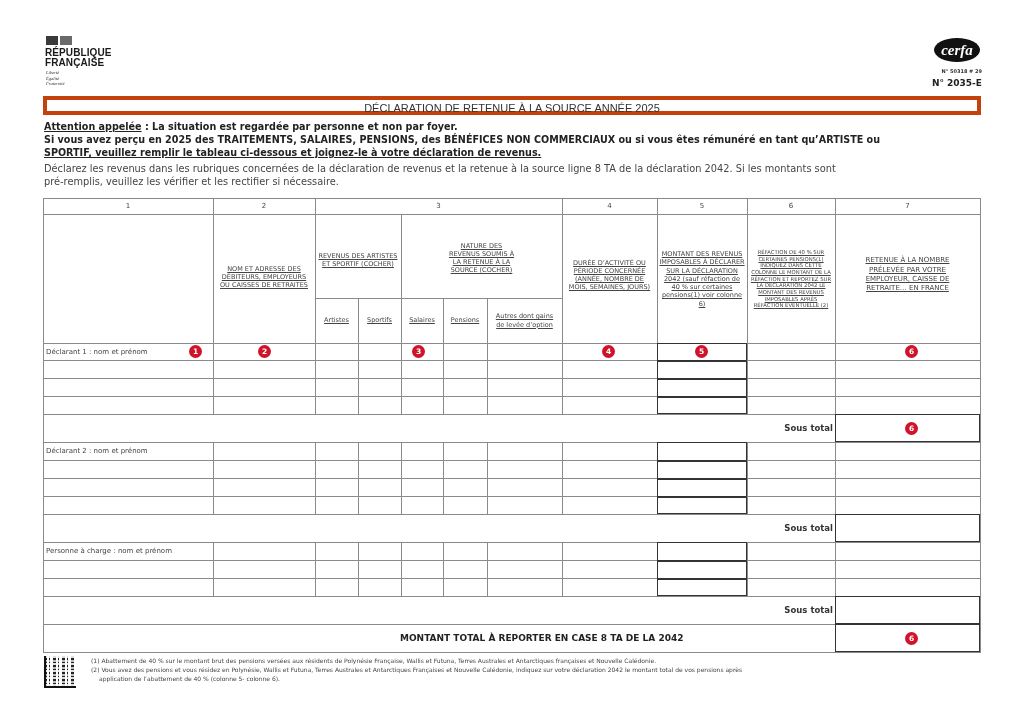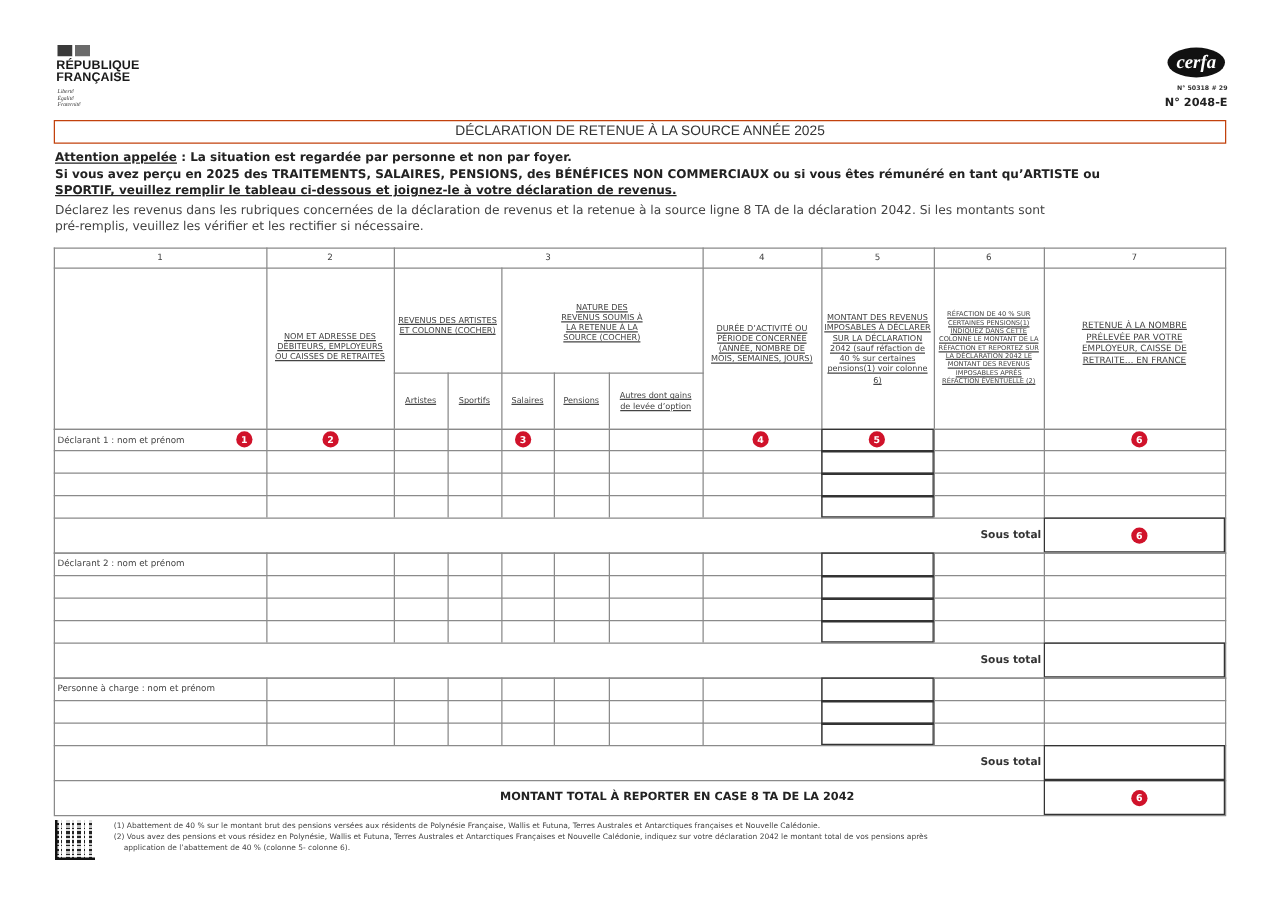--- a/index.html
+++ b/index.html
@@ -13,21 +13,21 @@
   .rf-flag .b { background: #3a3a3a; }
   .rf-flag .w { background: #ffffff; flex: 0.25; }
   .rf-flag .r { background: #6a6a6a; }
   .rf-title { left: 45px; top: 48px; font-family: "Liberation Sans", sans-serif; font-weight: 700; font-size: 10px; line-height: 10px; color: #1a1a1a; letter-spacing: 0.1px; }
   .rf-motto { left: 46px; top: 70px; font-family: "Liberation Serif", serif; font-style: italic; font-size: 4.5px; line-height: 5.5px; color: #333; }
 
   .cerfa-logo { left: 934px; top: 38px; width: 46px; height: 24px; border-radius: 50%; background: #111; color: #fff; font-family: "Liberation Serif", serif; font-style: italic; font-weight: 700; font-size: 15px; line-height: 24px; text-align: center; }
   .cerfa-small { left: 924px; top: 68px; width: 58px; text-align: right; font-size: 5px; color: #333; font-weight: 700; }
   .cerfa-num { left: 910px; top: 78px; width: 72px; text-align: right; font-size: 9px; font-weight: 700; color: #222; }
 
-  .title-box { left: 43px; top: 96px; width: 938px; height: 19px; border: 1px solid #c2410c; text-align: center; font-family: "Liberation Sans", sans-serif; font-size: 11px; line-height: 17px; color: #333; }
+  .title-box { left: 43px; top: 96px; width: 938px; height: 19px; border: 4px solid #c2410c; text-align: center; font-family: "Liberation Sans", sans-serif; font-size: 11px; line-height: 17px; color: #333; }
 
   .intro { left: 44px; font-family: "DejaVu Sans", sans-serif; font-size: 9.6px; line-height: 12px; color: #222; white-space: nowrap; }
   .intro b { font-weight: 700; }
   .intro u { text-decoration: underline; }
   .intro.light { color: #444; font-size: 9.8px; }
 
   
   .hl { position: absolute; height: 1px; background: #8a8a8a; }
   .vl { position: absolute; width: 1px; background: #8a8a8a; }
   .thick-box { position: absolute; border: 1.5px solid #333; }
@@ -63,21 +63,21 @@
   <div>FRANÇAISE</div>
 </div>
 <div class="abs rf-motto">
   <div>Liberté</div>
   <div>Égalité</div>
   <div>Fraternité</div>
 </div>
 
 <div class="abs cerfa-logo">cerfa</div>
 <div class="abs cerfa-small">N° 50318 # 29</div>
-<div class="abs cerfa-num">N° 2048-E</div>
+<div class="abs cerfa-num">N° 2035-E</div>
 
 <div class="abs title-box">DÉCLARATION DE RETENUE À LA SOURCE ANNÉE 2025</div>
 
 <div class="abs intro" style="top:121px;"><b><u>Attention appelée</u><span> : La situation est regardée par personne et non par foyer.</span></b></div>
 <div class="abs intro" style="top:134px;"><b>Si vous avez perçu en 2025 des TRAITEMENTS, SALAIRES, PENSIONS, des BÉNÉFICES NON COMMERCIAUX ou si vous êtes rémunéré en tant qu’ARTISTE ou</b></div>
 <div class="abs intro" style="top:147px;text-decoration:underline;"><b>SPORTIF, veuillez remplir le tableau ci-dessous et joignez-le à votre déclaration de revenus.</b></div>
 <div class="abs intro light" style="top:163px;">Déclarez les revenus dans les rubriques concernées de la déclaration de revenus et la retenue à la source ligne 8 TA de la déclaration 2042. Si les montants sont</div>
 <div class="abs intro light" style="top:176px;">pré-remplis, veuillez les vérifier et les rectifier si nécessaire.</div>
 
 <div id="grid">
@@ -164,21 +164,21 @@
 
 <div class="num" style="left:43px;width:170px;top:198px;">1</div>
 <div class="num" style="left:213px;width:102px;top:198px;">2</div>
 <div class="num" style="left:315px;width:247px;top:198px;">3</div>
 <div class="num" style="left:562px;width:95px;top:198px;">4</div>
 <div class="num" style="left:657px;width:90px;top:198px;">5</div>
 <div class="num" style="left:747px;width:88px;top:198px;">6</div>
 <div class="num" style="left:835px;width:145px;top:198px;">7</div>
 
 <div class="cell-text" style="left:218px;top:238px;width:92px;height:78px;">NOM ET ADRESSE DES DÉBITEURS, EMPLOYEURS OU CAISSES DE RETRAITES</div>
-<div class="cell-text" style="left:318px;top:222px;width:80px;height:76px;">REVENUS DES ARTISTES ET COLONNE (COCHER)</div>
+<div class="cell-text" style="left:318px;top:222px;width:80px;height:76px;">REVENUS DES ARTISTES ET SPORTIF (COCHER)</div>
 <div class="cell-text" style="left:405px;top:218px;width:153px;height:80px;padding:0 40px;">NATURE DES REVENUS SOUMIS À LA RETENUE À LA SOURCE (COCHER)</div>
 <div class="cell-text" style="left:315px;top:298px;width:43px;height:45px;">Artistes</div>
 <div class="cell-text" style="left:358px;top:298px;width:43px;height:45px;">Sportifs</div>
 <div class="cell-text" style="left:401px;top:298px;width:42px;height:45px;text-align:center;">Salaires</div>
 <div class="cell-text" style="left:443px;top:298px;width:44px;height:45px;">Pensions</div>
 <div class="cell-text" style="left:489px;top:298px;width:71px;height:45px;padding:0 4px;">Autres dont gains de levée d’option</div>
 <div class="cell-text" style="left:564px;top:225px;width:91px;height:100px;padding:0 1px;">DURÉE D’ACTIVITÉ OU PÉRIODE CONCERNÉE (ANNÉE, NOMBRE DE MOIS, SEMAINES, JOURS)</div>
 <div class="cell-text" style="left:658px;top:220px;width:88px;height:118px;padding:0 1px;">MONTANT DES REVENUS IMPOSABLES À DÉCLARER SUR LA DÉCLARATION 2042 (sauf réfaction de 40 % sur certaines pensions(1) voir colonne 6)</div>
 <div class="cell-text" style="left:748px;top:215px;width:86px;height:128px;font-size:5.3px;line-height:6.7px;padding:0 1px;">RÉFACTION DE 40 % SUR CERTAINES PENSIONS(1) INDIQUEZ DANS CETTE COLONNE LE MONTANT DE LA RÉFACTION ET REPORTEZ SUR LA DÉCLARATION 2042 LE MONTANT DES REVENUS IMPOSABLES APRÈS RÉFACTION ÉVENTUELLE (2)</div>
 <div class="cell-text" style="left:845px;top:240px;width:125px;height:70px;font-size:7px;line-height:9.4px;padding:0 8px;">RETENUE À LA NOMBRE PRÉLEVÉE PAR VOTRE EMPLOYEUR, CAISSE DE RETRAITE… EN FRANCE</div>

